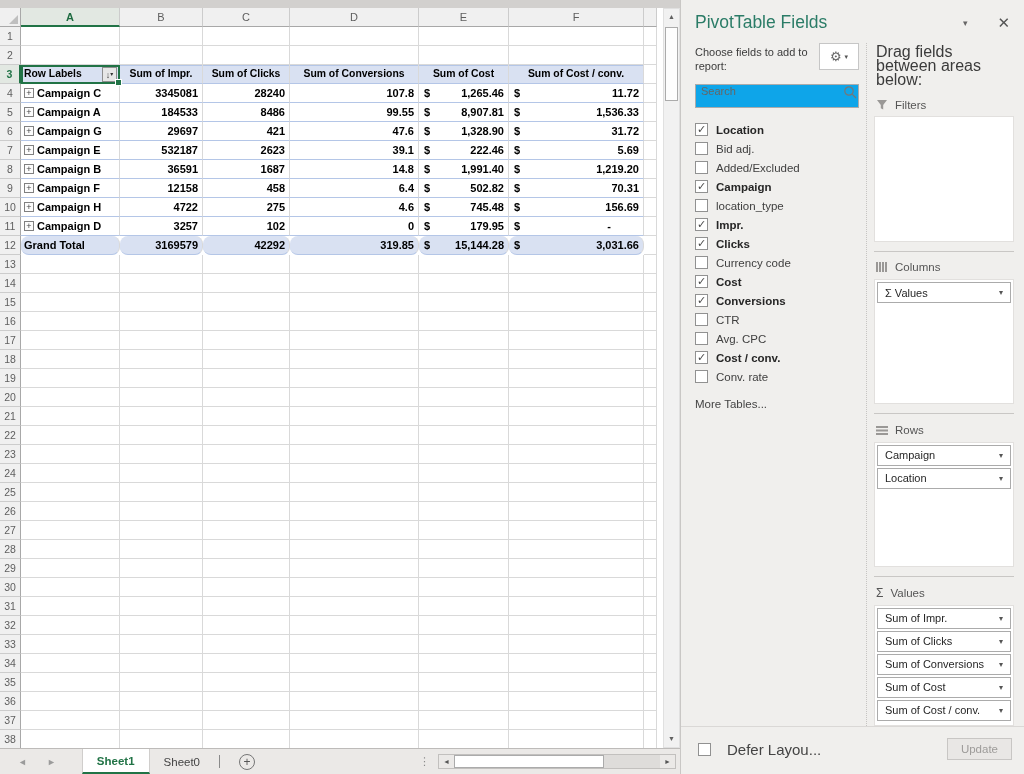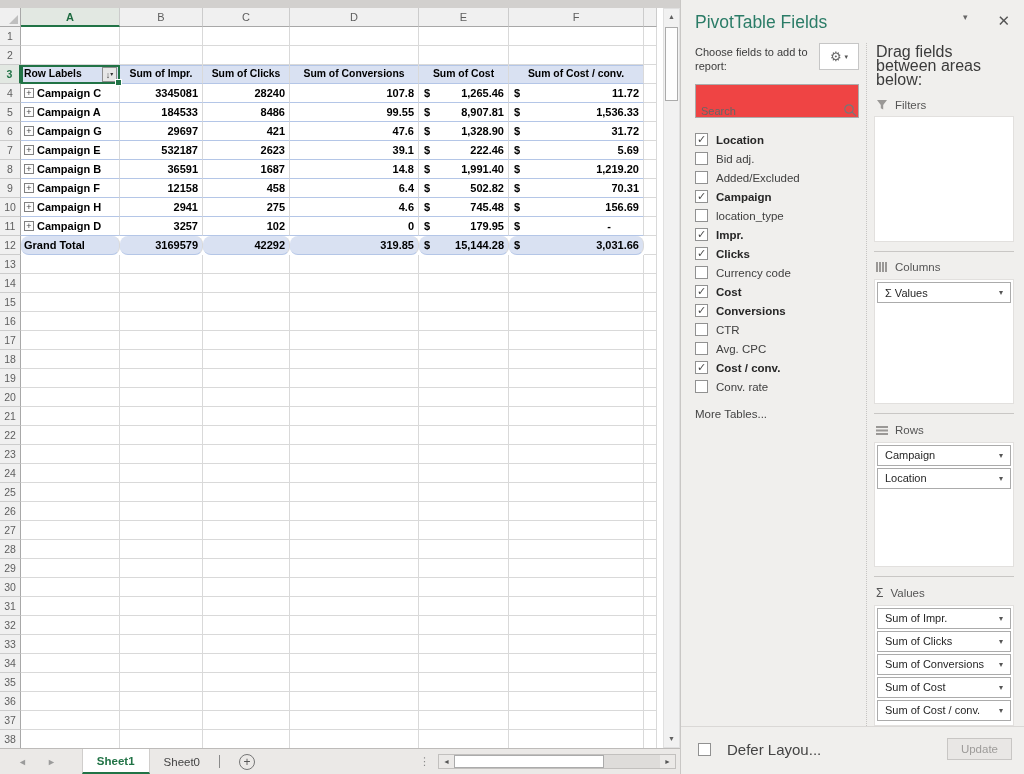--- a/index.html
+++ b/index.html
@@ -73,37 +73,37 @@
   #hscroll { align-self:center; width:238px; height:15px; margin-right:4px; display:flex; align-items:stretch;
     background:#DEDCDA; border:1px solid #C2C0BE; }
   .hbtn { width:15px; background:#EBE9E7; color:#555; font-size:7px; line-height:13px; text-align:center; flex:none; }
   #hthumb { width:150px; background:#FFF; border:1px solid #ABABAB; flex:none; }
   #htrack { flex:1; }
 
   
   #panel { position:absolute; left:680px; top:0; width:344px; height:774px;
     background:#F0EFED; border-left:1px solid #C9C7C5; display:flex; flex-direction:column;
     font-size:11px; color:#3B3B3B; }
-  #panel-head { display:flex; padding:12px 14px 4px 14px; }
+  #panel-head { display:flex; align-items:center; padding:12px 14px 4px 14px; }
   #panel-title { flex:1; font-size:17.5px; color:#2B7C67; font-weight:normal; }
   .ph-caret { color:#666; font-size:9px; margin-right:30px; }
   .ph-close { color:#555; font-size:15px; font-weight:normal; }
   #panel-body { flex:1; display:flex; padding:6px 10px 0 14px; overflow:hidden; }
   #pleft { width:164px; flex:none; display:flex; flex-direction:column; }
   #pdiv { border-left:1px dotted #C6C4C2; margin:0 7px; }
   #pright { flex:1; display:flex; flex-direction:column; }
 
   .choose-row { display:flex; }
   .choose-label { flex:1; font-size:11px; line-height:14px; color:#3B3B3B; padding-top:2px; }
   .gear-btn { width:40px; height:27px; background:#FFF; border:1px solid #C6C6C6;
     display:flex; align-items:center; justify-content:center; gap:3px; color:#666; }
   .gear-btn .gear { font-size:13px; }
   .gear-btn .gcaret { font-size:7px; color:#555; }
-  .search-box { margin-top:11px; height:34px; background:#ef4444; border:1px solid #ABABAB;
-    display:flex; align-items:flex-end; }
+  .search-box { margin-top:11px; height:24px; background:#0ea5e9; border:1px solid #ABABAB;
+    display:flex; align-items:flex-start; }
   .search-box input { flex:1; border:0; outline:0; padding:0 0 0 5px; font-size:11px;
     font-family:"Liberation Sans",sans-serif; color:#333; background:transparent; }
   .search-box input::placeholder { color:#666; }
   .mag { margin-right:5px; flex:none; }
 
   #fields { margin-top:12px; }
   .field { display:flex; align-items:center; height:19px; }
   .cb { width:13px; height:13px; border:1px solid #919191; background:#FFF; margin-right:8px;
     flex:none; font-size:11px; line-height:11px; text-align:center; color:#4A4A4A; }
   .field .flabel { font-size:11.5px; color:#404040; }
@@ -251,21 +251,21 @@
             <span>$</span>
             <span>502.82</span>
           </div>
           <div class="c pvt-d acct">
             <span>$</span>
             <span>70.31</span>
           </div>
           <div class="c"></div>
           <div class="c rowhdr">10</div>
           <div class="c pvt-d lbl"><span class="exp">+</span><span>Campaign H</span></div>
-          <div class="c pvt-d num">2941</div>
+          <div class="c pvt-d num">4722</div>
           <div class="c pvt-d num">275</div>
           <div class="c pvt-d num">4.6</div>
           <div class="c pvt-d acct">
             <span>$</span>
             <span>745.48</span>
           </div>
           <div class="c pvt-d acct">
             <span>$</span>
             <span>156.69</span>
           </div>

